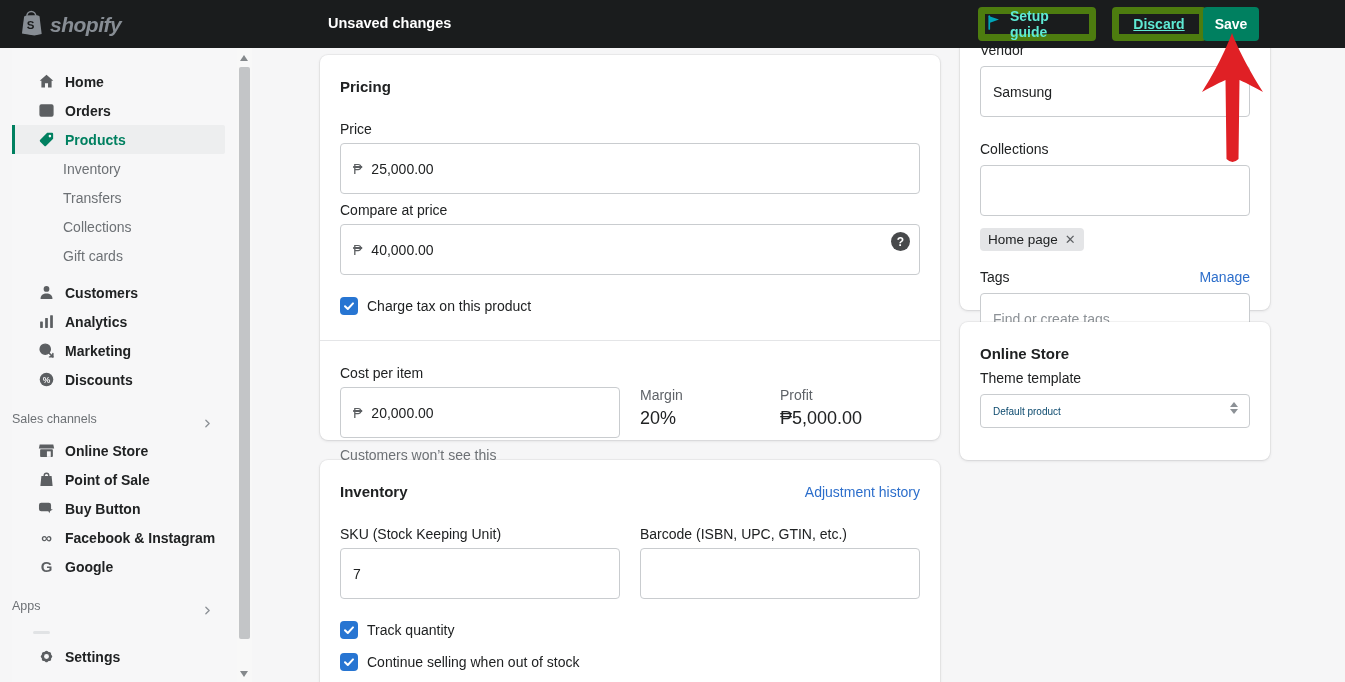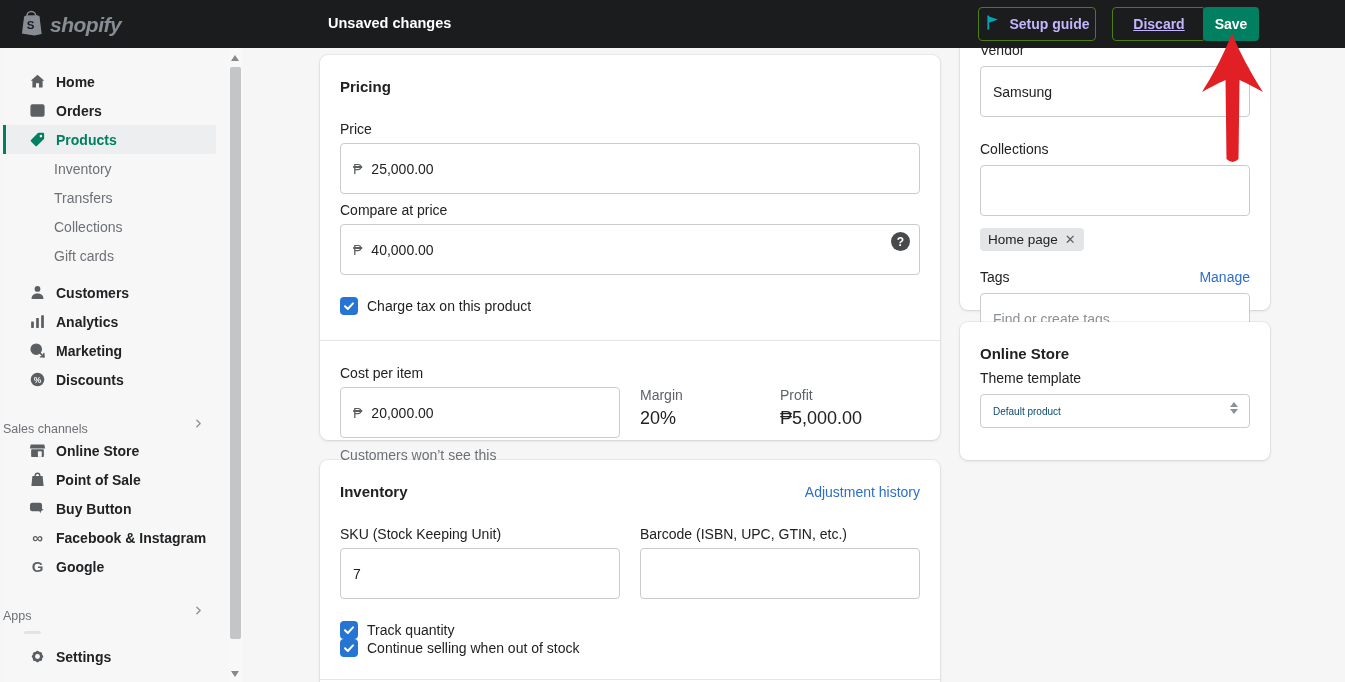--- a/index.html
+++ b/index.html
@@ -18,34 +18,34 @@
   }
   .logo { position:absolute; left:20px; top:10px; display:flex; align-items:center; gap:7px; cursor:pointer; }
   .logo-text { font-size:21px; font-weight:bold; font-style:italic; color:#878d94; letter-spacing:-0.5px; }
   .topbar-status {
     position:absolute; left:328px; top:15px;
     color:#ffffff; font-size:14.5px; font-weight:bold;
   }
   .tb-btn {
     position:absolute; top:7px; height:34px;
     display:flex; align-items:center; justify-content:center; gap:8px;
-    border:1px solid #4d7c0f; border-radius:4px;
-    color:#c4b5fd; font-size:14px; font-weight:bold;
+    border:7px solid #4d7c0f; border-radius:4px;
+    color:#5eead4; font-size:14px; font-weight:bold;
     background:transparent; cursor:pointer;
   }
   .btn-setup   { left:978px;  width:118px; }
   .btn-discard { left:1112px; width:94px;text-decoration:underline;  }
   .btn-save    { left:1203px; width:56px; background:#008060; border:none; color:#fff; }
 
   
   .annotation-arrow { position:absolute; left:1190px; top:30px; width:85px; height:140px; z-index:30; pointer-events:none; }
 
   
   .sidebar {
-    position:absolute; left:3px; top:48px; width:240px; height:634px;
+    position:absolute; left:12px; top:48px; width:240px; height:634px;
     background:#f7f7f8; z-index:5;
   }
   .sidebar-nav { padding-top:19px; }
   .nav-item, .nav-sub {
     height:29px; width:213px; display:flex; align-items:center; gap:10px;
     padding-left:23px; font-size:14px; cursor:pointer;
     border-left:3px solid transparent;
   }
   .nav-item { font-weight:bold; color:#202223; }
   .nav-sub  { padding-left:48px; color:#6d7175; font-weight:normal; }
@@ -53,21 +53,21 @@
     background:#edeeef; border-left:3px solid #008060; color:#008060;
     border-radius:0 2px 2px 0;
   }
   .nav-item.active .nav-icon svg { fill:#008060; }
   .nav-icon { width:17px; height:17px; display:flex; align-items:center; justify-content:center; }
   .nav-icon svg { fill:#5c5f62; }
   .nav-icon .glyph { font-size:14px; font-weight:bold; color:#5c5f62; line-height:1; }
   .nav-gap { margin-top:8px; }
   .nav-header {
     position:relative; margin-top:18px; height:24px; width:213px;
-    display:flex; align-items:flex-end; 
+    display:flex; align-items:flex-start; 
     color:#6d7175; font-size:12.5px; cursor:pointer;
   }
   .nav-header .chev { position:absolute; left:190px; top:6px; }
   .nav-divider { margin:8px 0 8px 21px; width:17px; height:3px; background:#e1e3e5; border-radius:2px; }
 
   
   .sb-track { position:absolute; right:0; top:0; width:15px; height:634px; background:#f8f8f8; }
   .sb-arrow { position:absolute; left:3px; width:0; height:0; border-left:4.5px solid transparent; border-right:4.5px solid transparent; cursor:pointer; }
   .sb-arrow.up   { top:7px;  border-bottom:6px solid #85898c; }
   .sb-arrow.down { bottom:5px; border-top:6px solid #85898c; }
@@ -80,21 +80,21 @@
     box-shadow:0 0 0 1px rgba(63,63,68,.05), 0 1px 3px rgba(63,63,68,.15);
   }
   #pricing-card   { left:80px;  top:7px;    width:620px; height:385px; padding:24px 20px; }
   #inventory-card { left:80px;  top:412px;  width:620px; height:290px; padding:24px 20px; }
   #org-card       { left:720px; top:-110px; width:310px; height:372px; padding:104px 20px 20px; }
   #online-card    { left:720px; top:274px;  width:310px; height:138px; padding:24px 20px 20px; }
 
   .card-title { font-size:15px; font-weight:bold; color:#202223; line-height:16px; }
   .field-label { display:block; font-size:14px; color:#202223; line-height:16px; }
   .mt26 { margin-top:26px; } .mt24 { margin-top:24px; } .mt22 { margin-top:22px; }
-  .mt20 { margin-top:8px; } .mt18 { margin-top:18px;text-align:right; } .mt14 { margin-top:0; }
+  .mt20 { margin-top:8px; } .mt18 { margin-top:18px;text-align:right; } .mt14 { margin-top:14px; }
 
   .input-wrap {
     position:relative; margin-top:6px; height:51px;
     border:1px solid #c9cccf; border-radius:4px; background:#fff;
     display:flex; align-items:center; padding:0 12px;
   }
   .input-wrap input {
     border:none; outline:none; flex:1; font-size:14px; color:#202223;
     font-family:"Liberation Sans", sans-serif; background:transparent; min-width:0;
   }

